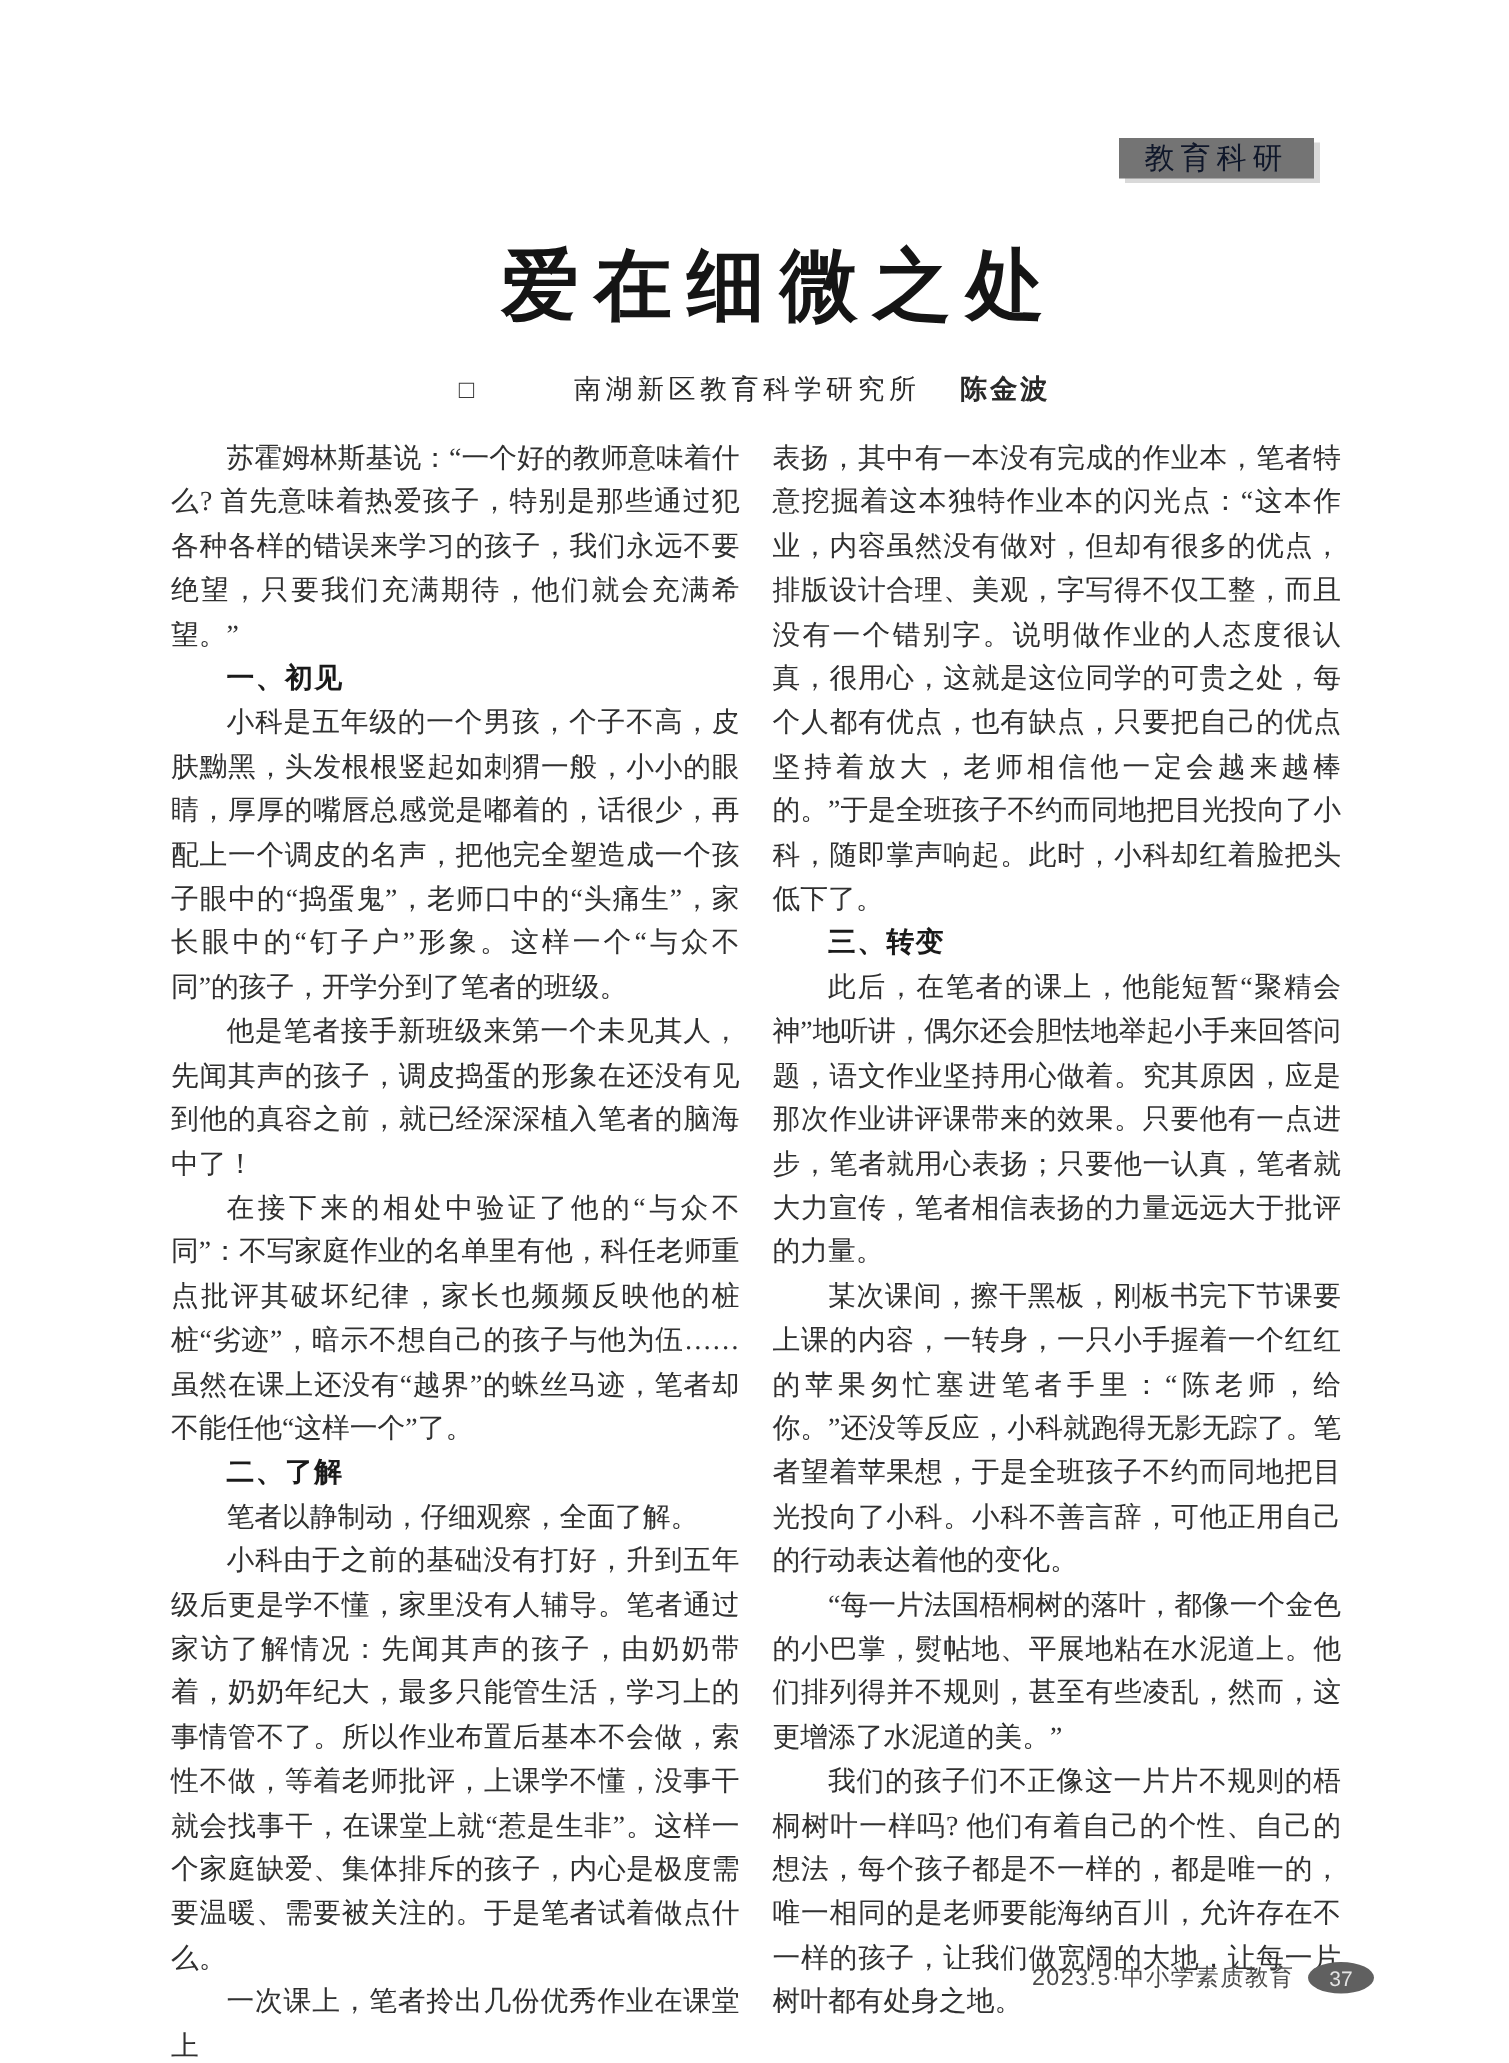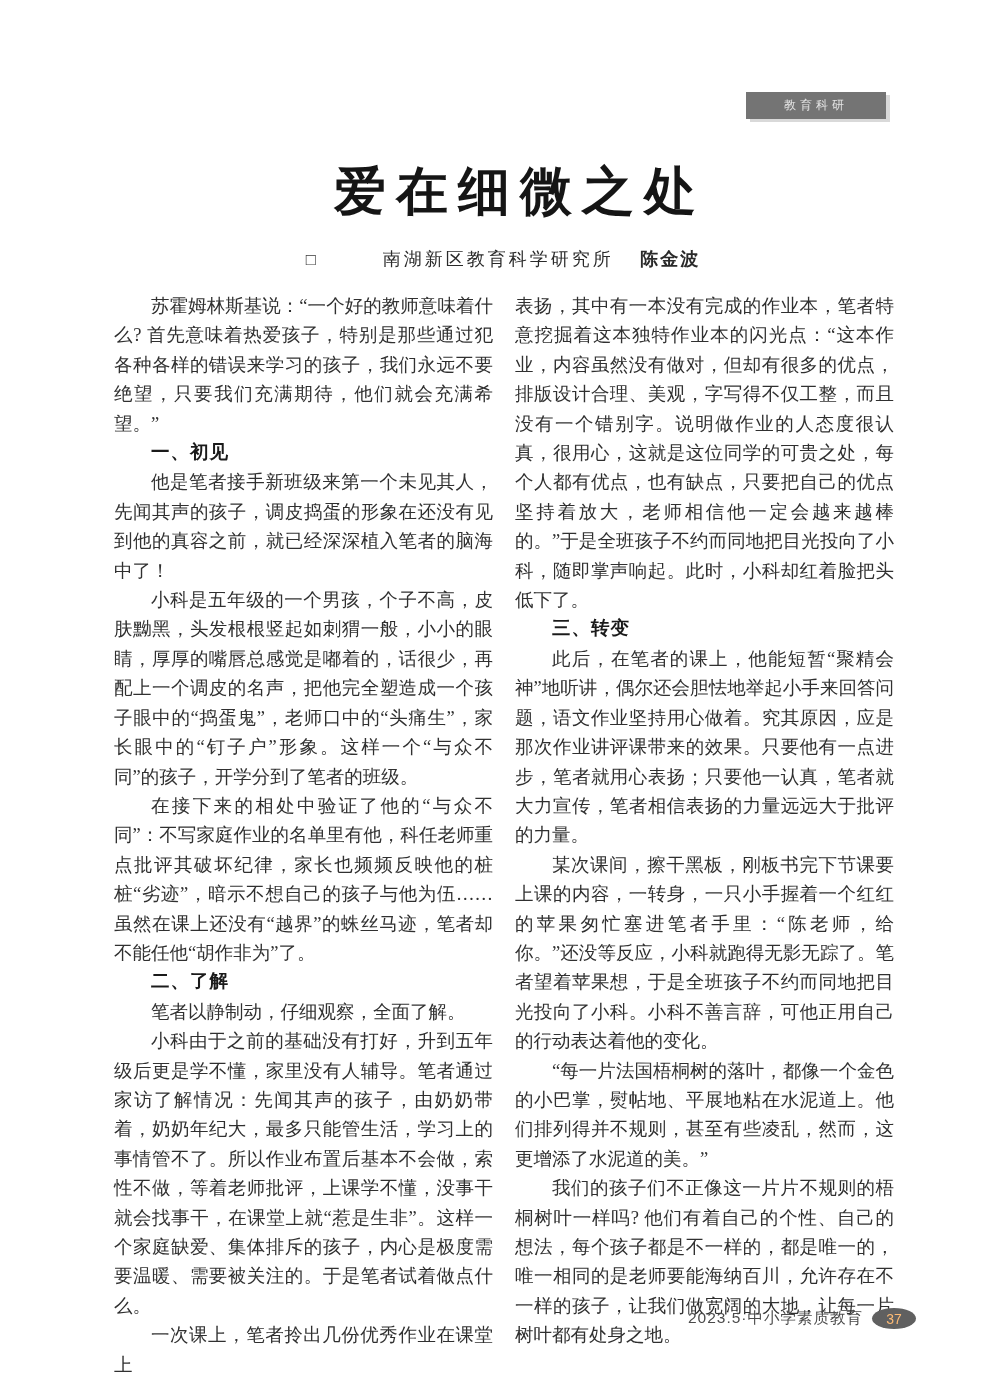--- a/index.html
+++ b/index.html
@@ -11,26 +11,26 @@
     font-family: "Liberation Serif", "DejaVu Serif", serif;
     color: #303030;
     overflow: hidden;
   }
 
   
   .badge {
     position: absolute;
     top: 92px;
     left: 746px;
-    width: 140px;
+    width: 130px;
     height: 27px;
     background: #747474;
-    color: #e5e5e5;
+    color: #0f172a;
     font-family: "Liberation Sans", "DejaVu Sans", sans-serif;
-    font-size: 12px;
+    font-size: 20px;
     letter-spacing: 4px;
     display: flex;
     align-items: center;
     justify-content: center;
     box-shadow: 4px 3px 0 0 #d9d9d9;
   }
 
   
   .title {
     position: absolute;
@@ -113,21 +113,21 @@
     font-size: 15.5px;
     letter-spacing: 1px;
     color: #4a4a4a;
     margin-top: 32px;
   }
   .page-num {
     width: 44px;
     height: 21px;
     border-radius: 50%;
     background: #606060;
-    color: #fdba74;
+    color: #e5e5e5;
     font-size: 14px;
     letter-spacing: 0;
     display: flex;
     align-items: center;
     justify-content: center;
   }
 </style>
 </head>
 <body>
 
@@ -143,23 +143,23 @@
     <span class="marker">□</span>
     <span class="affiliation">南湖新区教育科学研究所</span>
     <span class="author">陈金波</span>
   </div>
 
   <div class="columns">
 
     <div class="col">
       <p>苏霍姆林斯基说：“一个好的教师意味着什么? 首先意味着热爱孩子，特别是那些通过犯各种各样的错误来学习的孩子，我们永远不要绝望，只要我们充满期待，他们就会充满希望。”</p>
       <h3>一、初见</h3>
+      <p>小科是五年级的一个男孩，个子不高，皮肤黝黑，头发根根竖起如刺猬一般，小小的眼睛，厚厚的嘴唇总感觉是嘟着的，话很少，再配上一个调皮的名声，把他完全塑造成一个孩子眼中的“捣蛋鬼”，老师口中的“头痛生”，家长眼中的“钉子户”形象。这样一个“与众不同”的孩子，开学分到了笔者的班级。</p>
       <p>他是笔者接手新班级来第一个未见其人，先闻其声的孩子，调皮捣蛋的形象在还没有见到他的真容之前，就已经深深植入笔者的脑海中了！</p>
-      <p>小科是五年级的一个男孩，个子不高，皮肤黝黑，头发根根竖起如刺猬一般，小小的眼睛，厚厚的嘴唇总感觉是嘟着的，话很少，再配上一个调皮的名声，把他完全塑造成一个孩子眼中的“捣蛋鬼”，老师口中的“头痛生”，家长眼中的“钉子户”形象。这样一个“与众不同”的孩子，开学分到了笔者的班级。</p>
-      <p>在接下来的相处中验证了他的“与众不同”：不写家庭作业的名单里有他，科任老师重点批评其破坏纪律，家长也频频反映他的桩桩“劣迹”，暗示不想自己的孩子与他为伍……虽然在课上还没有“越界”的蛛丝马迹，笔者却不能任他“胡作非为”了。</p>
+      <p>在接下来的相处中验证了他的“与众不同”：不写家庭作业的名单里有他，科任老师重点批评其破坏纪律，家长也频频反映他的桩桩“劣迹”，暗示不想自己的孩子与他为伍……虽然在课上还没有“越界”的蛛丝马迹，笔者却不能任他“这样一个”了。</p>
       <h3>二、了解</h3>
       <p>笔者以静制动，仔细观察，全面了解。</p>
       <p>小科由于之前的基础没有打好，升到五年级后更是学不懂，家里没有人辅导。笔者通过家访了解情况：先闻其声的孩子，由奶奶带着，奶奶年纪大，最多只能管生活，学习上的事情管不了。所以作业布置后基本不会做，索性不做，等着老师批评，上课学不懂，没事干就会找事干，在课堂上就“惹是生非”。这样一个家庭缺爱、集体排斥的孩子，内心是极度需要温暖、需要被关注的。于是笔者试着做点什么。</p>
       <p>一次课上，笔者拎出几份优秀作业在课堂上</p>
     </div>
 
     <div class="col">
       <p class="cont">表扬，其中有一本没有完成的作业本，笔者特意挖掘着这本独特作业本的闪光点：“这本作业，内容虽然没有做对，但却有很多的优点，排版设计合理、美观，字写得不仅工整，而且没有一个错别字。说明做作业的人态度很认真，很用心，这就是这位同学的可贵之处，每个人都有优点，也有缺点，只要把自己的优点坚持着放大，老师相信他一定会越来越棒的。”于是全班孩子不约而同地把目光投向了小科，随即掌声响起。此时，小科却红着脸把头低下了。</p>
       <h3>三、转变</h3>
       <p>此后，在笔者的课上，他能短暂“聚精会神”地听讲，偶尔还会胆怯地举起小手来回答问题，语文作业坚持用心做着。究其原因，应是那次作业讲评课带来的效果。只要他有一点进步，笔者就用心表扬；只要他一认真，笔者就大力宣传，笔者相信表扬的力量远远大于批评的力量。</p>

